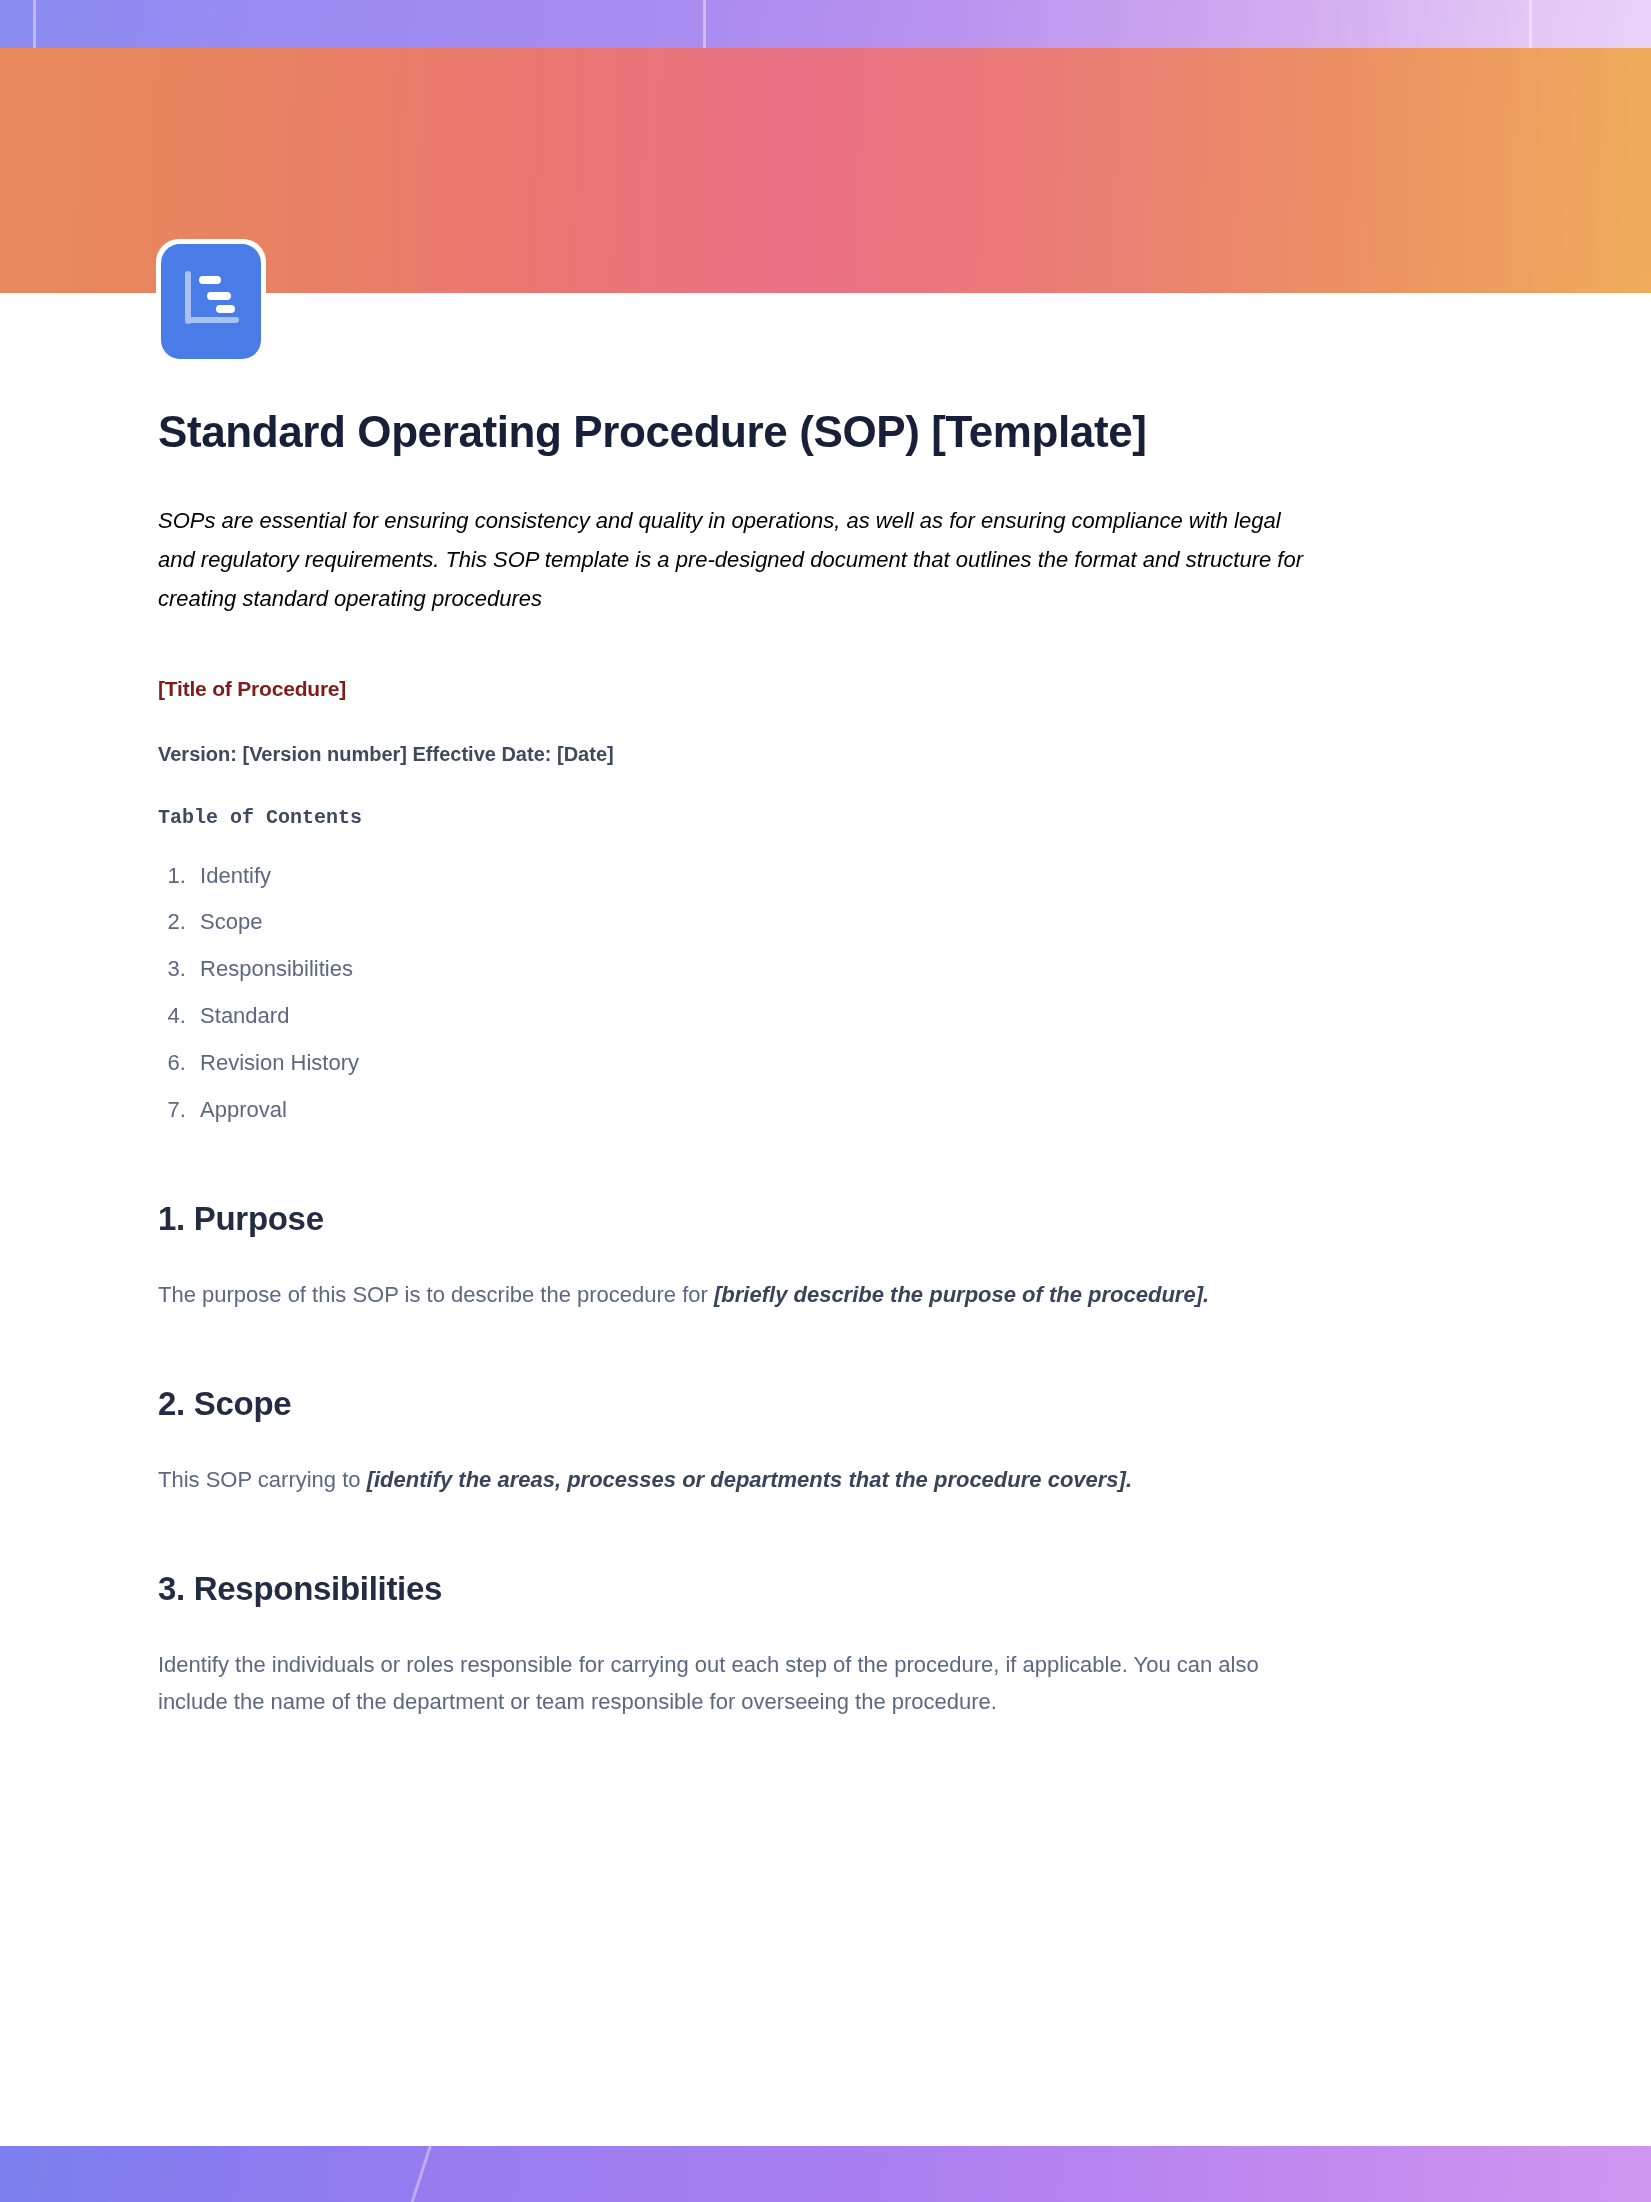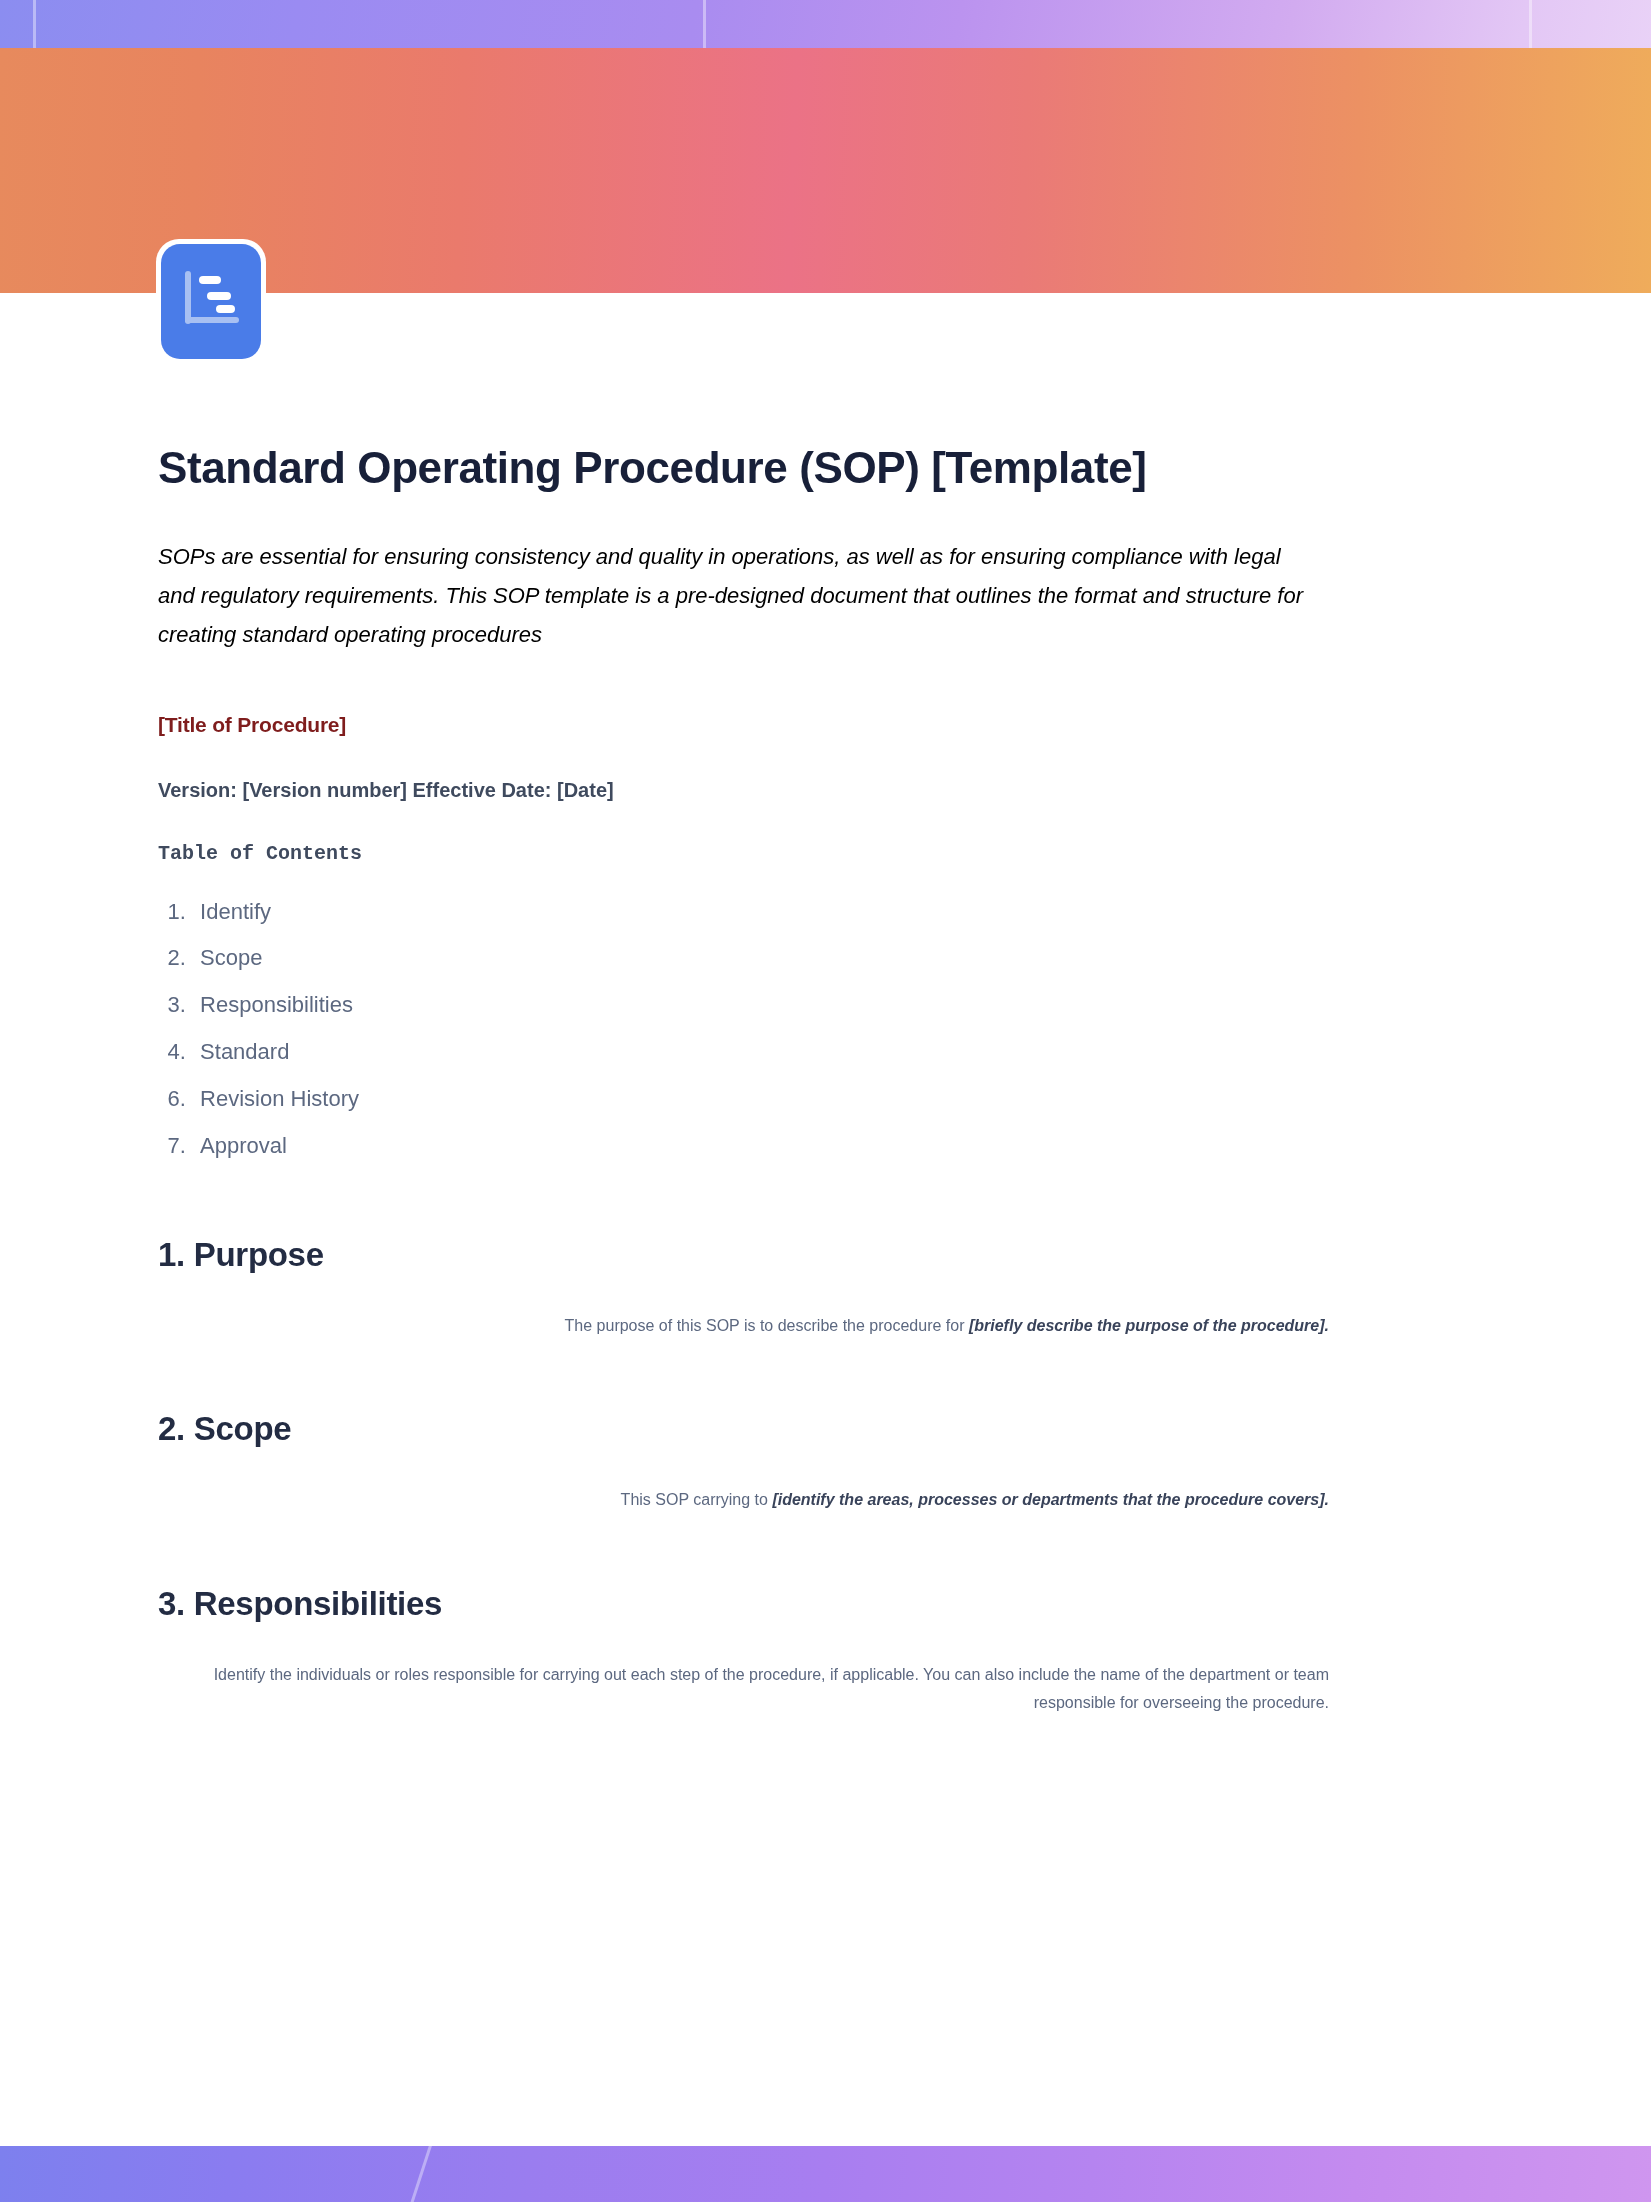--- a/index.html
+++ b/index.html
@@ -128,21 +128,20 @@
   .doc-icon .bar1 { left: 38px; top: 32px; width: 22px; }
   .doc-icon .bar2 { left: 46px; top: 48px; width: 24px; }
   .doc-icon .bar3 { left: 55px; top: 61px; width: 19px; }
 
   
   .content {
     position: absolute;
     left: 158px;
     top: 406px;
     width: 1190px;
-    margin-top: 36px;
   }
 
   .doc-title {
     font-size: 44px;
     font-weight: 700;
     color: #182039;
     letter-spacing: -0.4px;
     line-height: 1.2;
     margin-bottom: 42px;
   }
@@ -194,25 +193,24 @@
 
   .h1-sec {
     font-size: 33px;
     font-weight: 700;
     color: #232c43;
     letter-spacing: -0.3px;
     margin-bottom: 38px;
   }
 
   .body-text {
-    font-size: 16px;
+    font-size: 22px;
     color: #5c6880;
     line-height: 1.72;
     width: 1171px;
-    text-align: right;
   }
   .body-text .ph {
     font-weight: 700;
     font-style: italic;
     color: #39435a;
   }
   .body-text.ital {
   }
 
   .sec-gap { height: 71px; }

